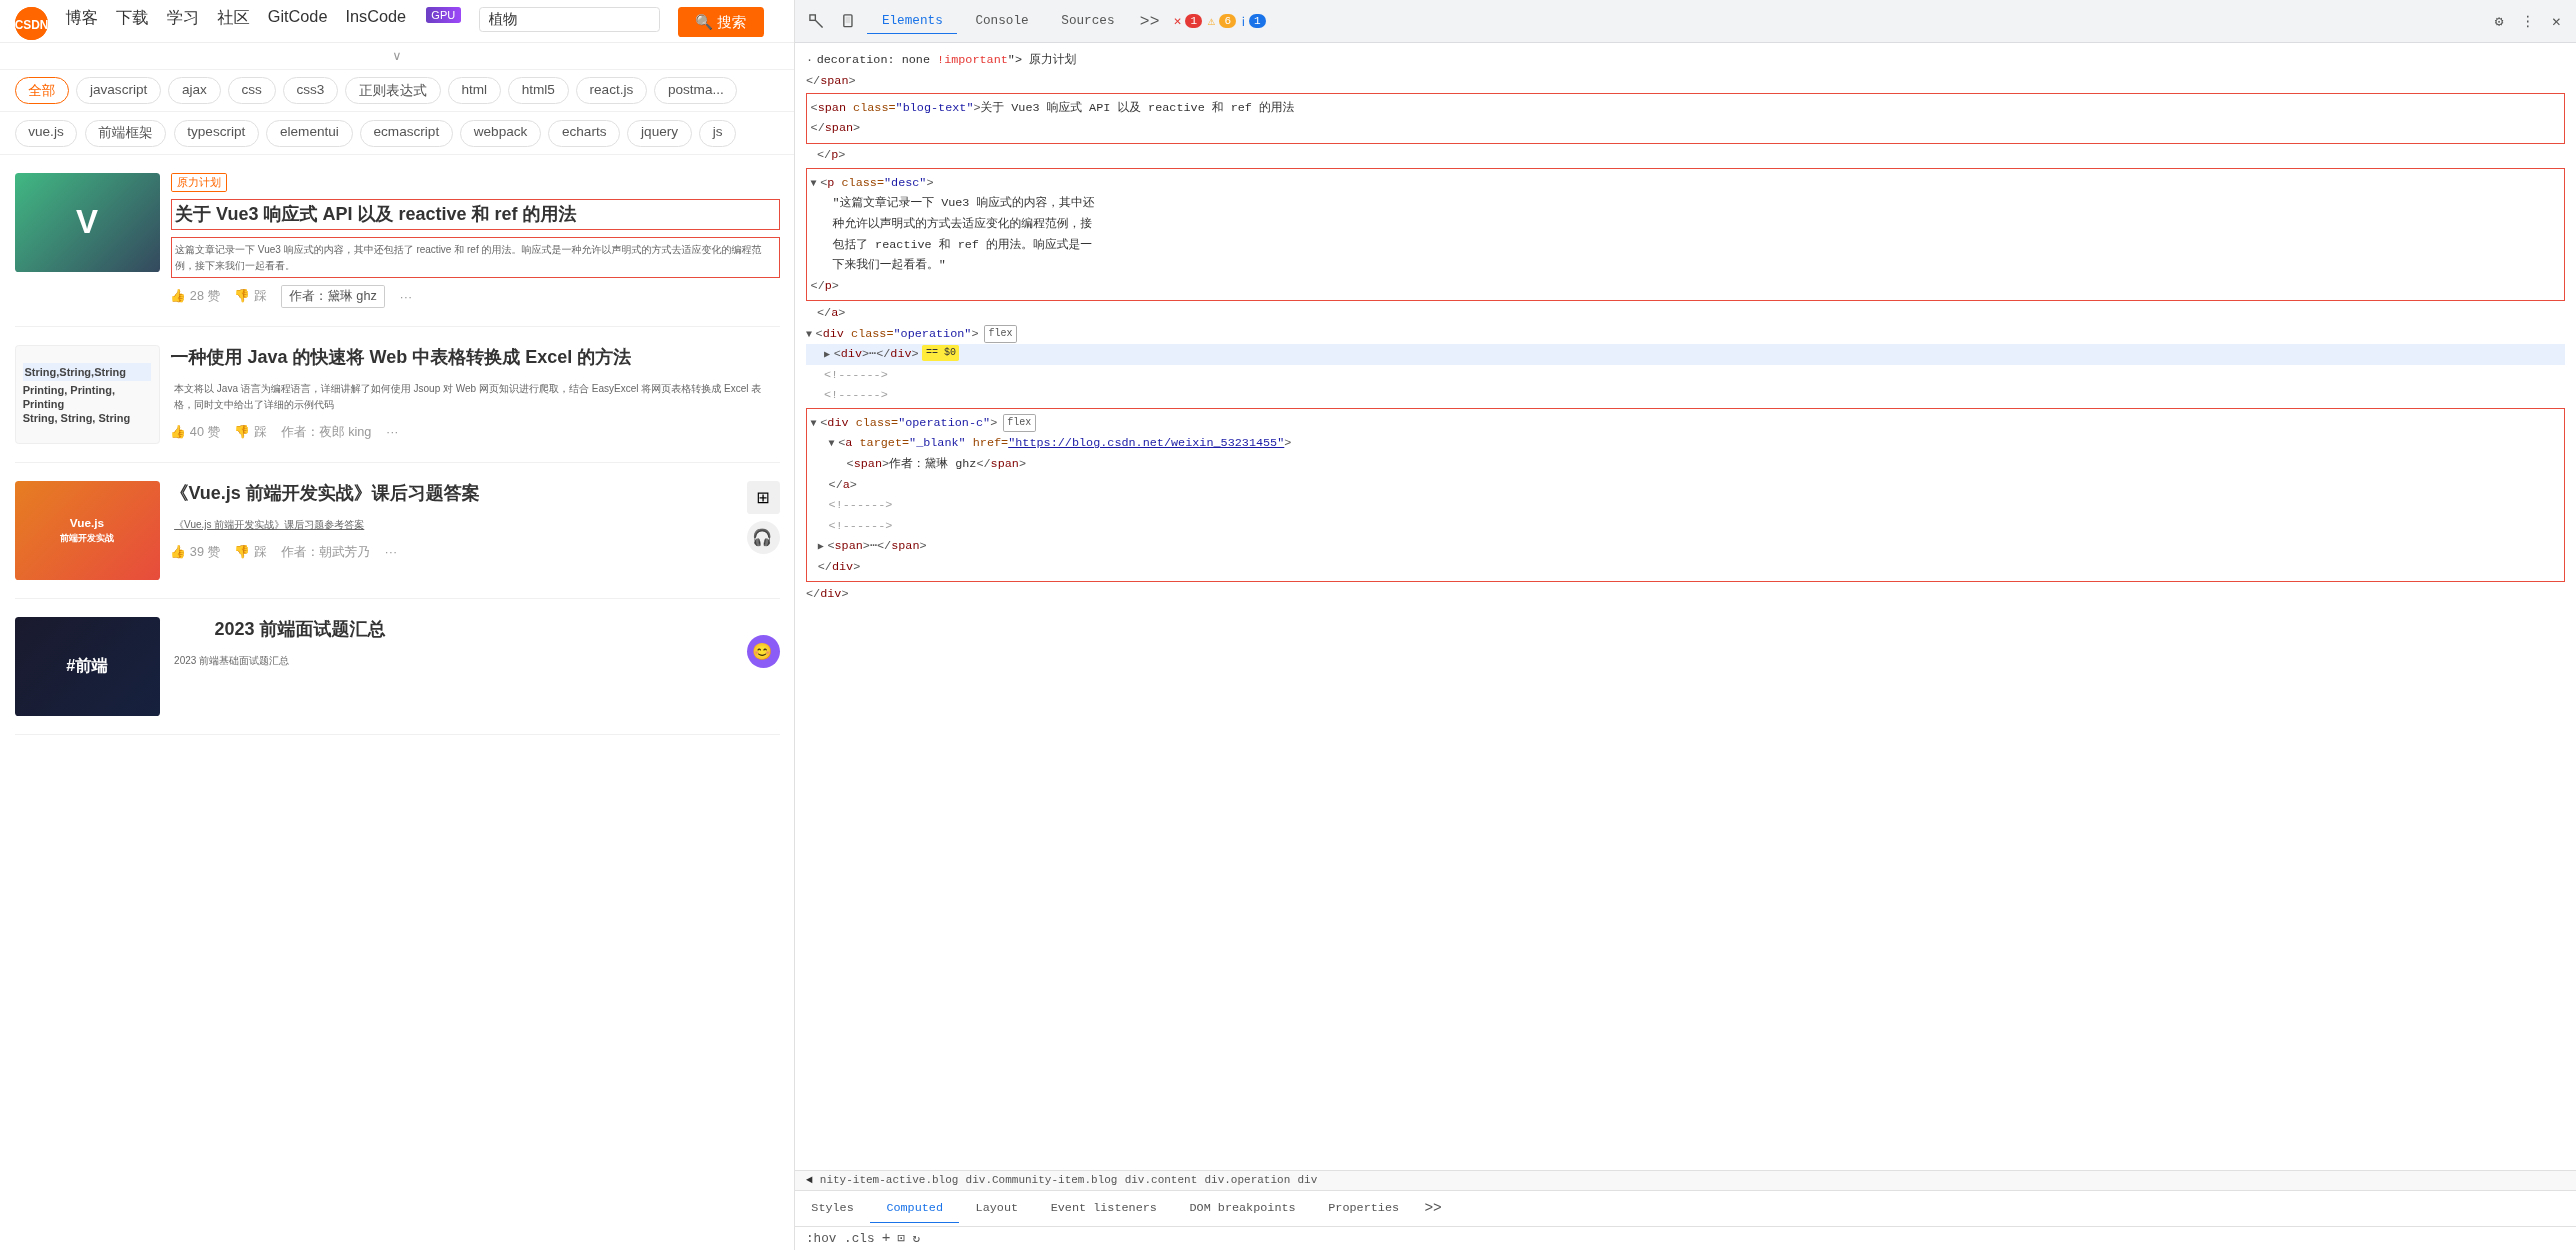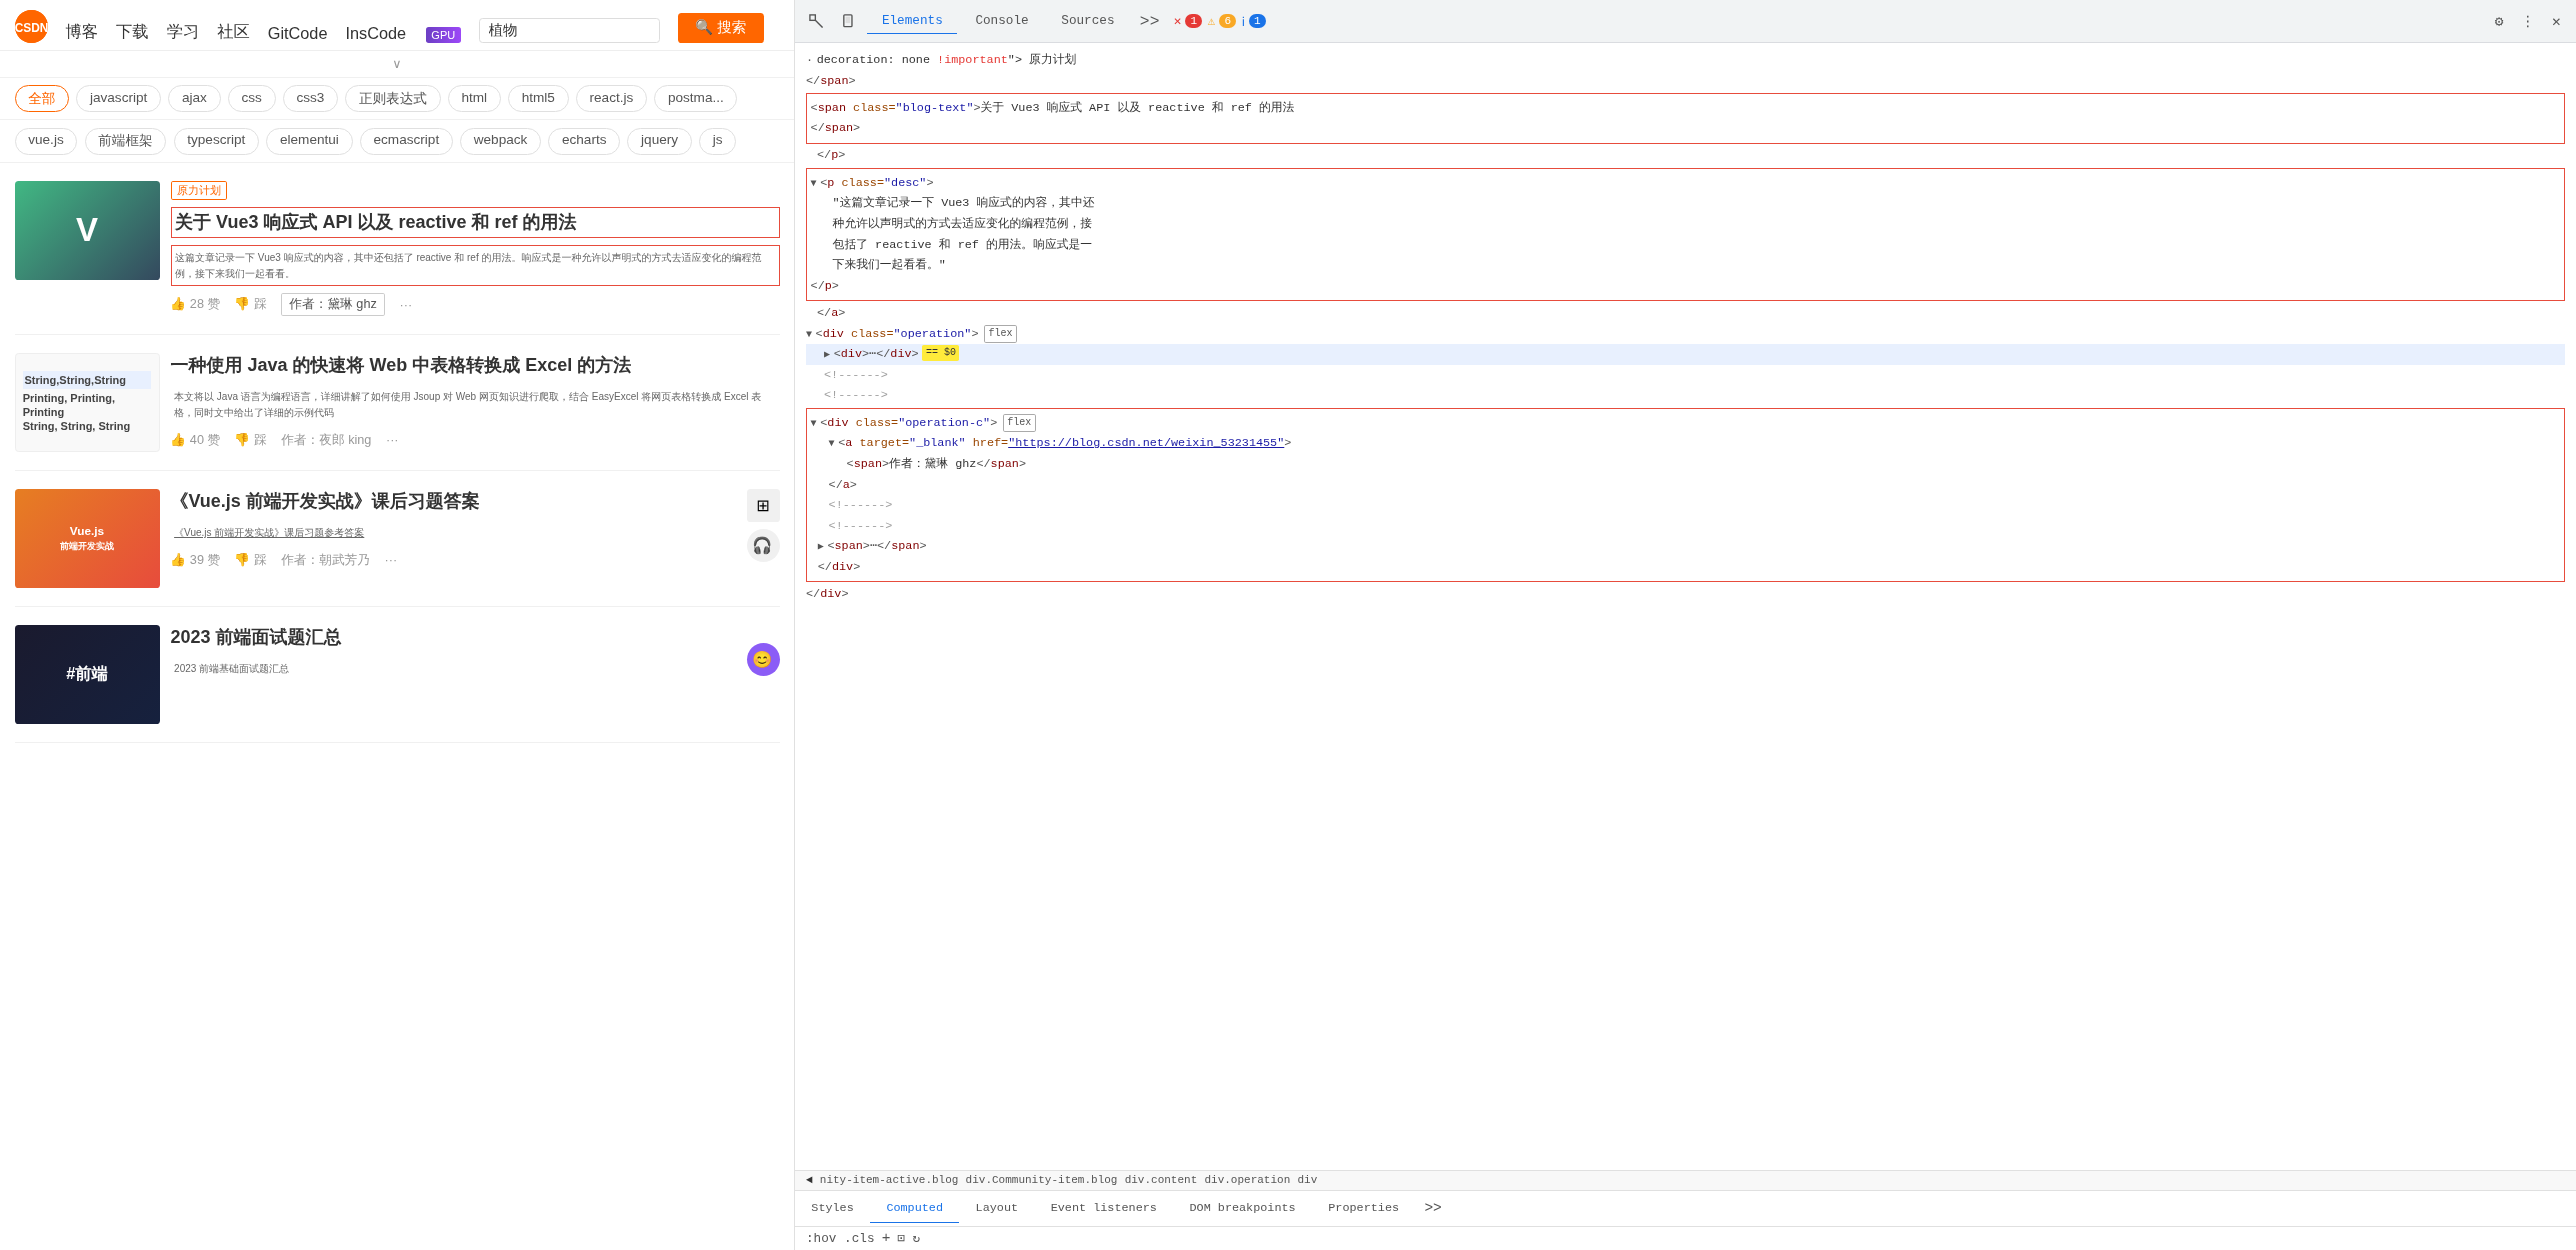--- a/index.html
+++ b/index.html
@@ -12,25 +12,25 @@
       background: #fff;
       display: flex;
       flex-direction: column;
       overflow: hidden;
       border-right: 0.9px solid #e0e0e0;
     }
 
     
     .nav-bar {
       display: flex;
-      align-items: flex-end;
+      align-items: flex-start;
       padding: 7.2px 14.5px;
       gap: 18px;
       border-bottom: 0.9px solid #eee;
-      height: 51px;
+      height: 43px;
       flex-shrink: 0;
     }
     .logo {
       display: flex;
       align-items: center;
       gap: 3.6px;
     }
     .logo-icon {
       width: 33px;
       height: 33px;
@@ -557,21 +557,21 @@
           <span>···</span>
         </div>
       </div>
       <div style="position:absolute;right:0;top:18px;width:33px;height:33px;background:#f0f0f0;border-radius:3.6px;display:flex;align-items:center;justify-content:center;font-size:16.3px;cursor:pointer;">⊞</div>
       <div style="position:absolute;right:0;top:58px;width:33px;height:33px;background:#f0f0f0;border-radius:50%;display:flex;align-items:center;justify-content:center;font-size:16.3px;cursor:pointer;">🎧</div>
     </div>
 
     <div class="article-item">
       <div class="article-thumb frontend-thumb" style="background:linear-gradient(135deg,#1a1a2e,#16213e);color:#fff;font-size:16.3px;font-weight:bold;">#前端</div>
       <div class="article-content">
-        <div class="article-title" style="border:none;padding:0;">2023 前端面试题汇总</div>
+        <div class="article-title" style="border:none;padding:0;margin-left:44px;">2023 前端面试题汇总</div>
         <div class="article-desc" style="border:none;">2023 前端基础面试题汇总</div>
       </div>
       <div style="position:absolute;right:0;top:36px;width:33px;height:33px;background:#8b5cf6;border-radius:50%;display:flex;align-items:center;justify-content:center;font-size:16.3px;cursor:pointer;">😊</div>
     </div>
 
   </div>
 </div>
 
 <div id="right-panel">
 

